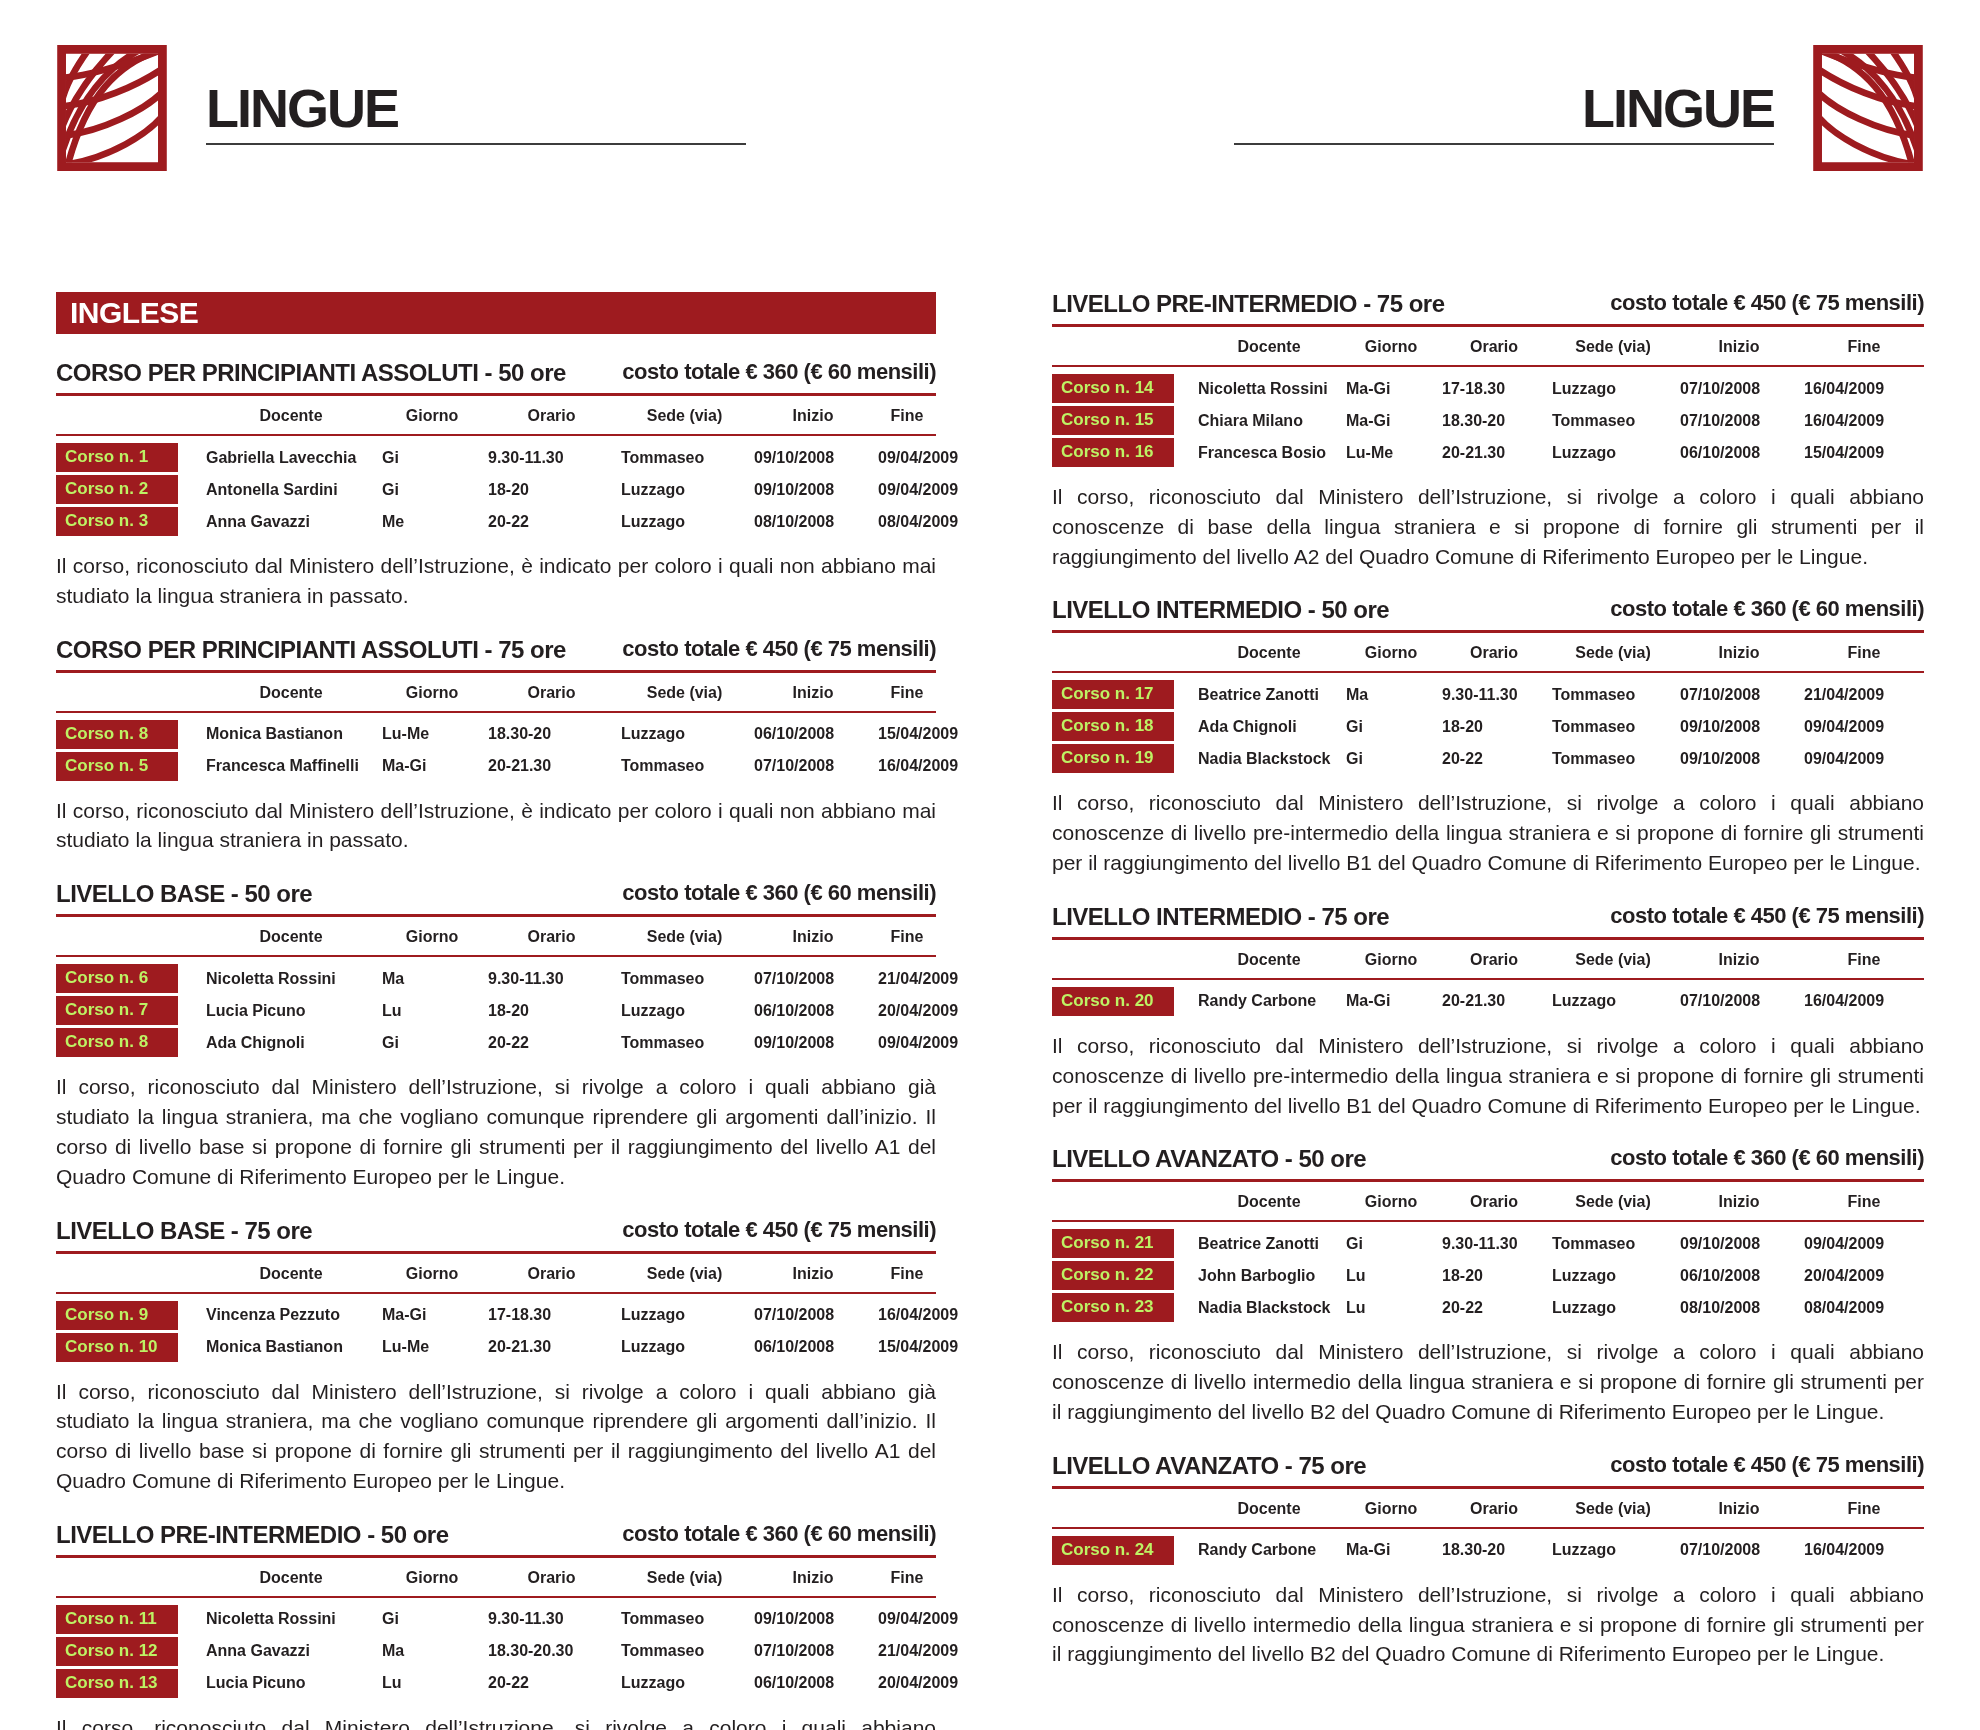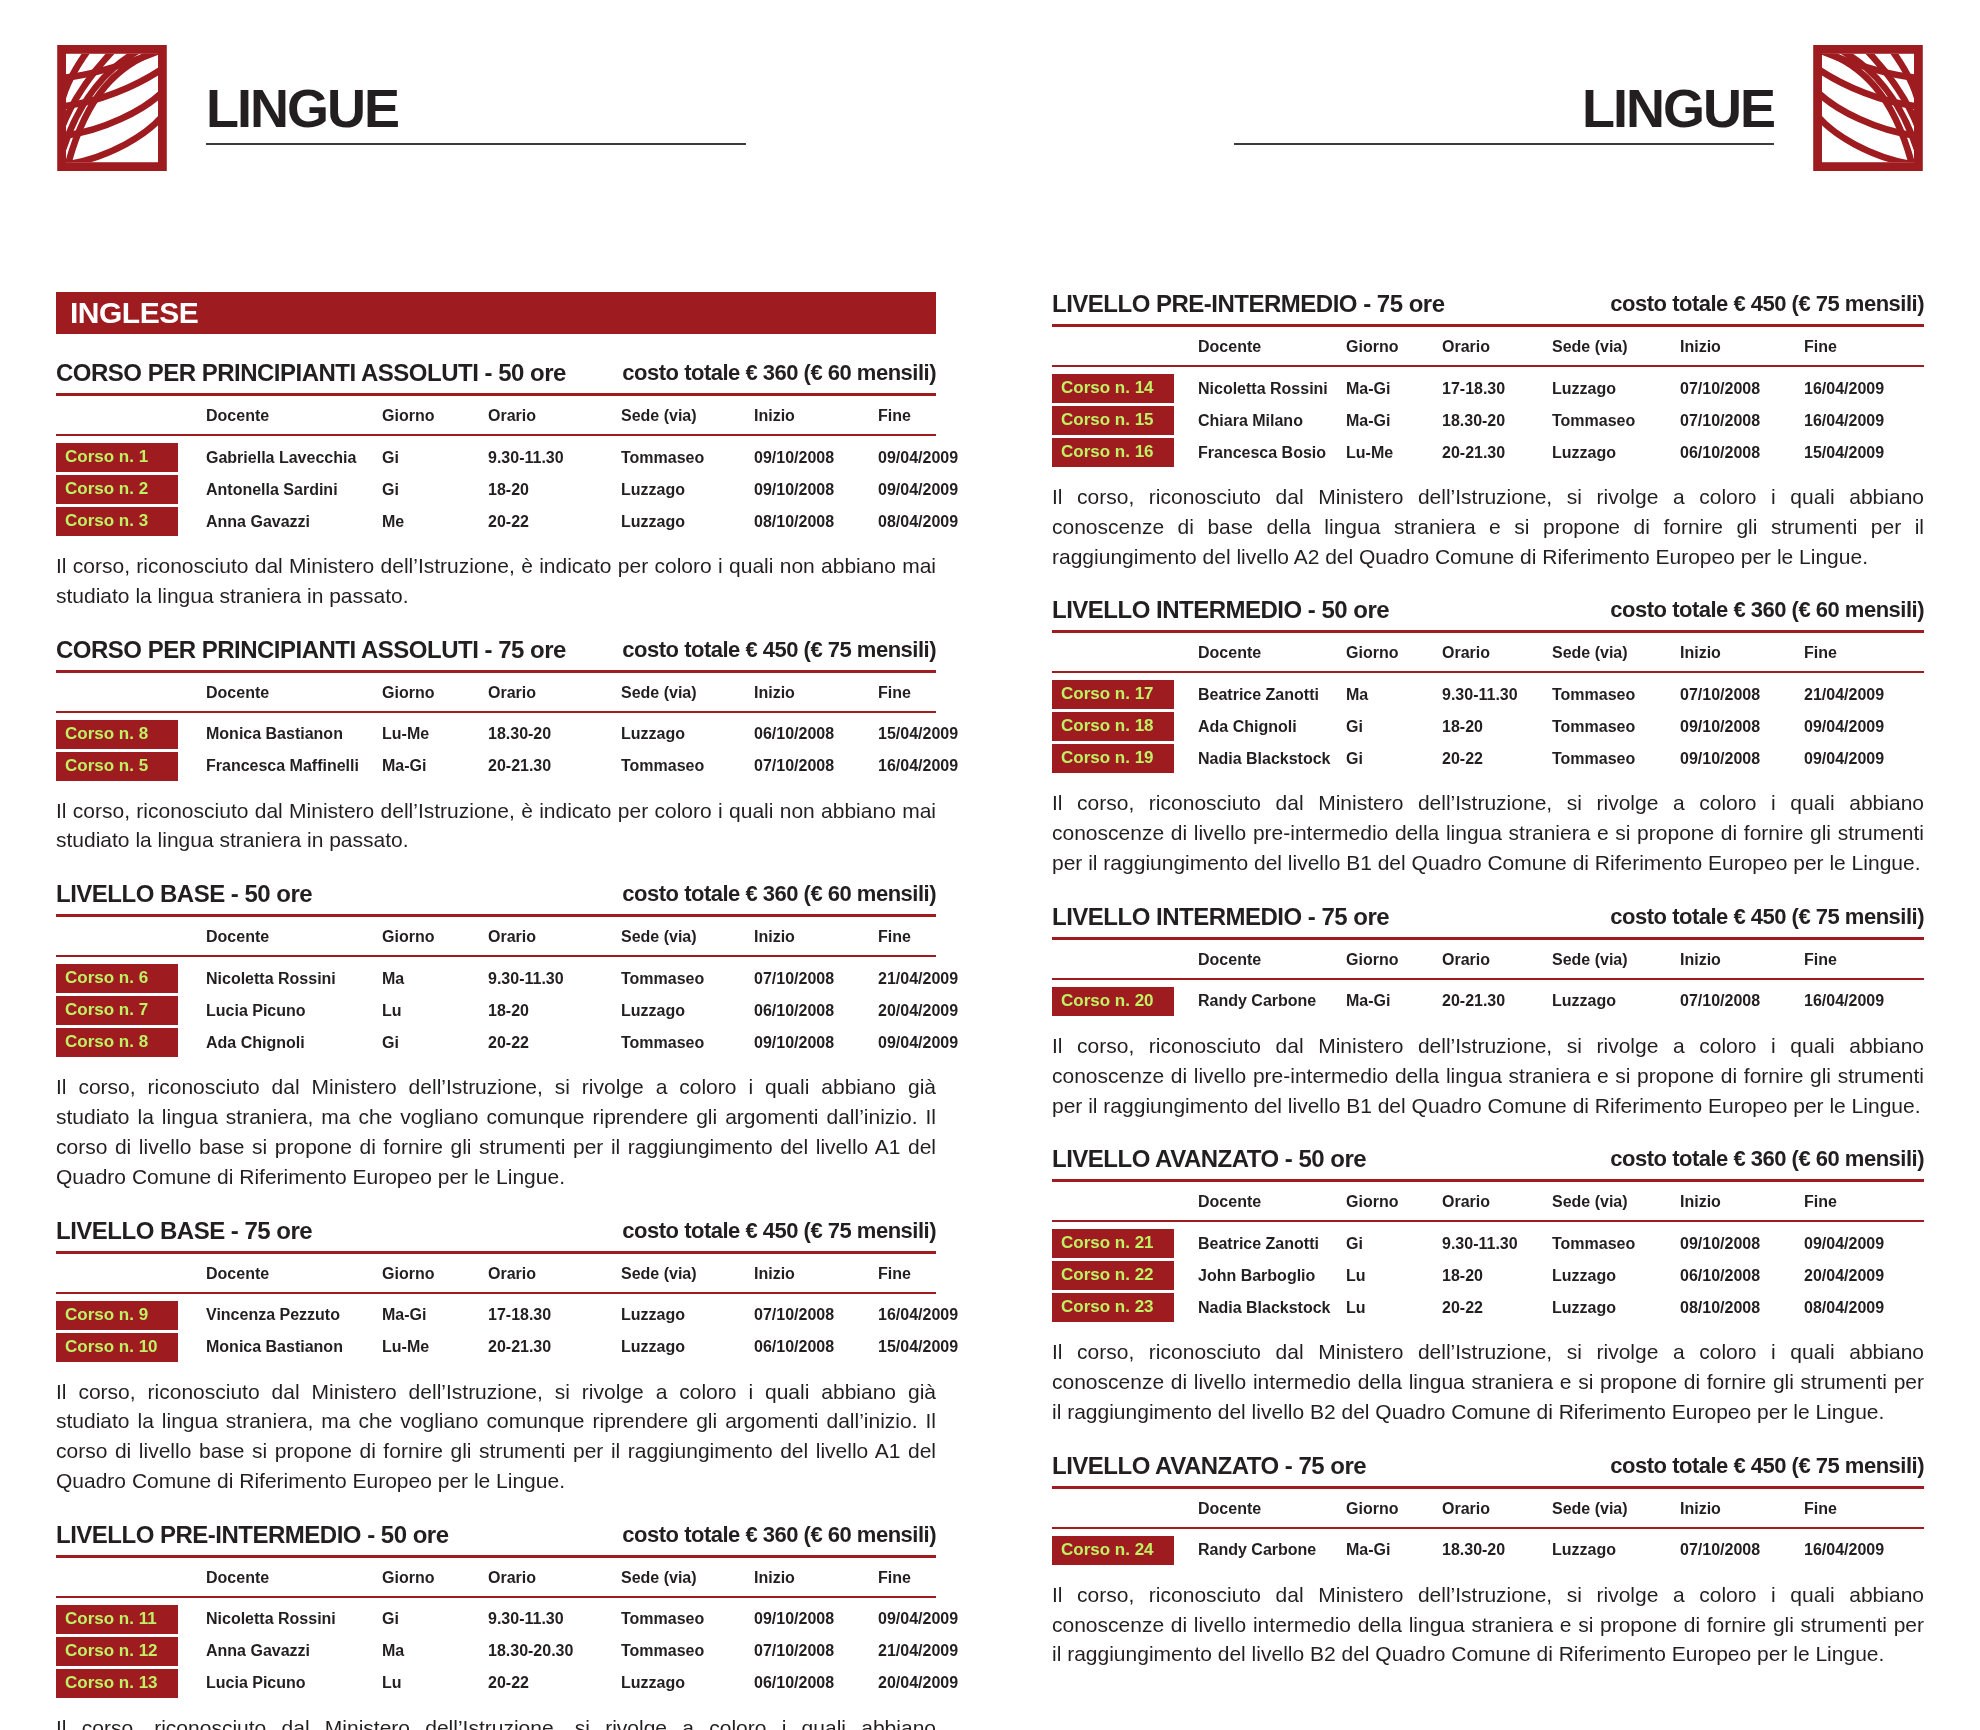--- a/index.html
+++ b/index.html
@@ -23,29 +23,29 @@
   .col-header.right .brand { margin-right: 38px; text-align: right; }
 
   
   .category-bar { margin-top: 121px; height: 42px; background: #9e1b1f; color: #ffffff;
                   display: flex; align-items: center; padding-left: 14px;
                   font-size: 30px; font-weight: bold; letter-spacing: -0.5px; text-align: center; }
 
   
   .section { margin-top: 25px; }
   .section.first-right { margin-top: 119px; }
-  .section-head { display: flex; justify-content: space-between; align-items: center;
+  .section-head { display: flex; justify-content: space-between; align-items: flex-start;
                   border-bottom: 3px solid #9e1b1f; padding-bottom: 6px; }
   .section-title { font-size: 24px; font-weight: bold; letter-spacing: -0.5px; }
   .section-cost  { font-size: 22px; font-weight: bold; letter-spacing: -0.5px; }
 
   .trow { display: grid; column-gap: 6px; align-items: center; }
   .col-left  .trow { grid-template-columns: 144px 170px 100px 127px 127px 118px 1fr; }
   .col-right .trow { grid-template-columns: 140px 142px 90px 104px 122px 118px 1fr; }
-  .thead { padding: 11px 0 9px 0; border-bottom: 2.5px solid #9e1b1f; }
+  .thead { padding: 11px 0 9px 0; border-bottom: 2.5px solid #9e1b1f; text-align: center; }
   .th { font-size: 16px; font-weight: bold; }
   .rows { margin-top: 7px; }
   .rows .trow { margin: 3px 0; }
   .td { font-size: 16px; font-weight: bold; white-space: nowrap; }
   .badge-cell { }
   .badge { display: inline-block; box-sizing: border-box; width: 122px;
            background: #9e1b1f; color: #bef264; font-size: 17px; font-weight: bold;
            padding: 4px 0 5px 9px; }
   .section p { margin: 15px 0 0 0; font-size: 21px; line-height: 1.42;
                text-align: justify; font-weight: normal; }

